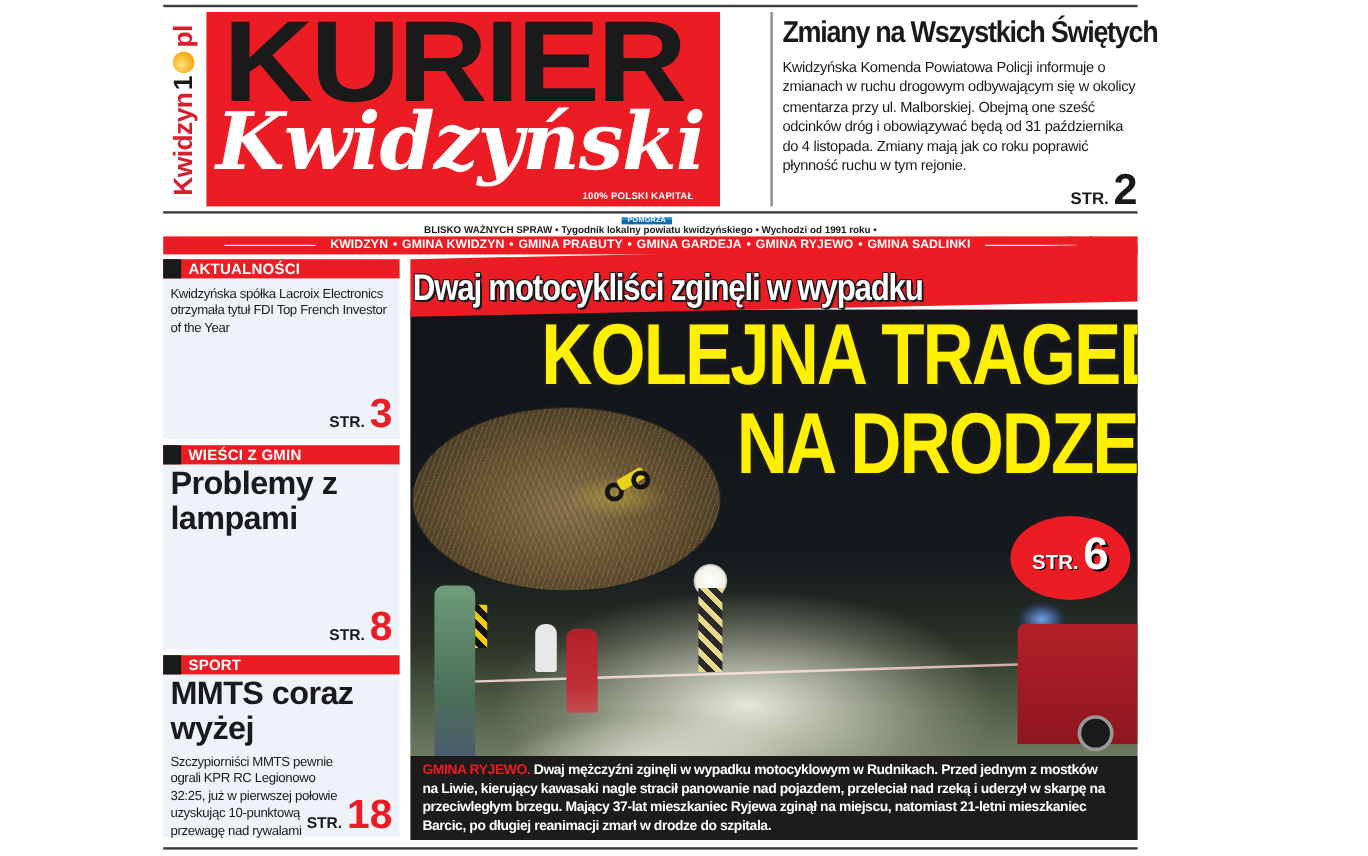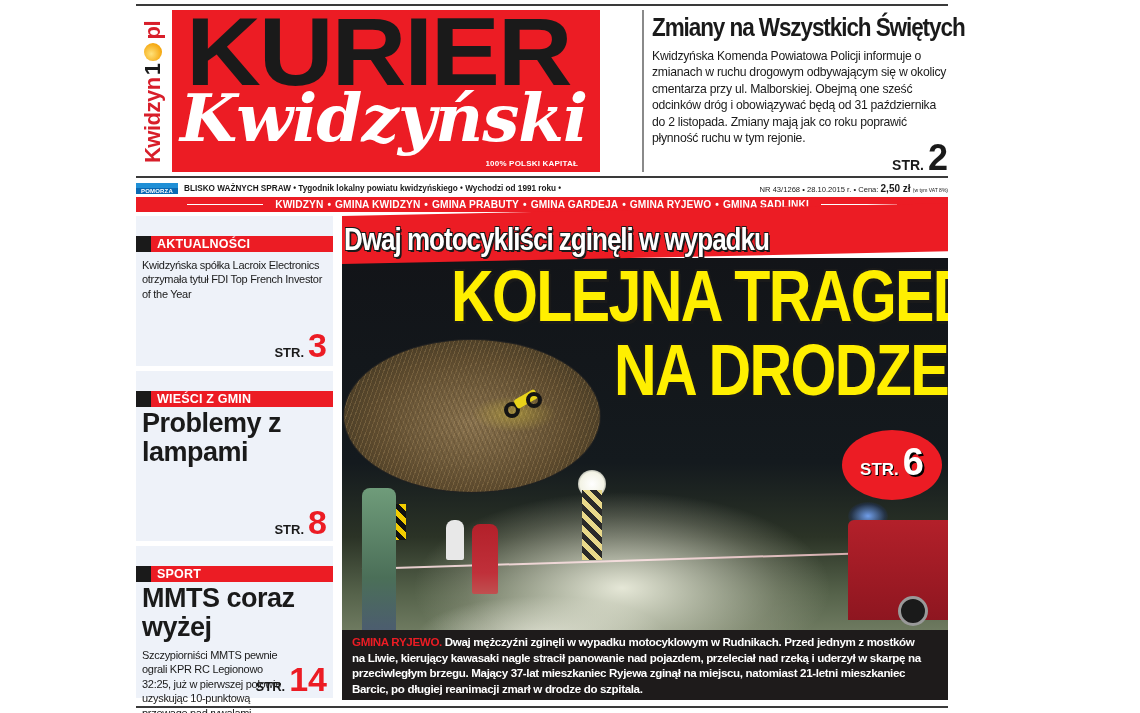--- a/index.html
+++ b/index.html
@@ -44,33 +44,33 @@
     .teaser-title {
       font-family: "Liberation Sans", sans-serif; font-weight: 700; font-size: 25px; line-height: 34px;
       letter-spacing: -1.2px; color: #1a1a1a; transform: scaleX(0.9); transform-origin: left; white-space: nowrap;
     }
     .teaser-body { font-size: 12.2px; line-height: 16.4px; color: #1a1a1a; letter-spacing: -0.25px; margin-top: 4px; width: 300px; }
     .teaser-str { position: absolute; right: 0; bottom: -6px; display: flex; align-items: baseline; gap: 4px; }
     .teaser-str .lbl { font-size: 14px; font-weight: 700; }
     .teaser-str .num { font-size: 36px; font-weight: 900; color: #1a1a1a; line-height: 40px; }
 
     
-    .infobar { position: absolute; left: 0; top: 177px; width: 812px; height: 14px; display: flex; align-items: center; font-size: 8.2px; font-weight: 700; color: #1a1a1a; }
+    .infobar { position: absolute; left: 0; top: 177px; width: 812px; height: 14px; display: flex; align-items: center; font-size: 8.2px; font-weight: 700; color: #1a1a1a; flex-direction: column; }
     .pomorza { width: 42px; height: 11px; background: linear-gradient(#1f8fd6 0 45%, #0a69b3 45% 100%); color: #ffffff; font-size: 6px; font-weight: 700; display: flex; align-items: flex-end; justify-content: center; margin-right: 6px; letter-spacing: 0.2px; }
     .infobar .right { margin-left: auto; font-weight: 400; font-size: 7.6px; }
     .infobar .right b { font-weight: 700; font-size: 10px; }
     .infobar .right small { font-size: 5px; }
 
     .regionbar { position: absolute; left: 0; top: 193px; width: 812px; height: 15px; background: #ec1c24; color: #ffffff; font-size: 10.2px; font-weight: 700; display: flex; align-items: center; justify-content: center; gap: 4px; letter-spacing: 0.1px; }
     .regionbar .line { width: 76px; height: 1px; background: #ffffff; margin: 0 8px; }
 
     
     .leftcol { position: absolute; left: 0; top: 212px; width: 197px; height: 484px; }
     .story { position: absolute; left: 0; width: 197px; background: #eef2f9; }
-    .section-tag { height: 16px; background: #ec1c24; display: flex; align-items: center; margin-top: 20px; }
+    .section-tag { height: 16px; background: #ec1c24; display: flex; align-items: center; }
     .section-tag .sq { width: 15px; height: 16px; background: #1a1a1a; }
     .section-tag .lbl { color: #ffffff; font-weight: 700; font-size: 12.5px; padding-left: 6px; letter-spacing: 0.2px; }
     .story-title { font-weight: 700; font-size: 27px; line-height: 29px; color: #1a1a1a; padding: 2px 0 0 6px; letter-spacing: -0.5px; }
     .story-body { font-size: 11px; line-height: 14.4px; color: #1a1a1a; padding: 6px 6px 0 6px; letter-spacing: -0.3px; }
     .story-str { position: absolute; right: 6px; display: flex; align-items: baseline; gap: 4px; }
     .story-str .lbl { font-size: 13px; font-weight: 700; }
     .story-str .num { font-size: 34px; line-height: 34px; font-weight: 900; color: #ec1c24; }
 
     
     .main { position: absolute; left: 206px; top: 212px; width: 606px; height: 484px; }
@@ -134,21 +134,21 @@
   </div>
 
   <div class="masthead">
     <div class="masthead-kurier">KURIER</div>
     <div class="masthead-kwidz">Kwidzyński</div>
     <div class="masthead-cap">100% POLSKI KAPITAŁ</div>
   </div>
 
   <div class="teaser">
     <div class="teaser-title">Zmiany na Wszystkich Świętych</div>
-    <div class="teaser-body">Kwidzyńska Komenda Powiatowa Policji informuje o zmianach w ruchu drogowym odbywającym się w okolicy cmentarza przy ul. Malborskiej. Obejmą one sześć odcinków dróg i obowiązywać będą od 31 października do 2 listopada. Zmiany mają jak co roku poprawić płynność ruchu w tym rejonie.</div>
+    <div class="teaser-body">Kwidzyńska Komenda Powiatowa Policji informuje o zmianach w ruchu drogowym odbywającym się w okolicy cmentarza przy ul. Malborskiej. Obejmą one sześć odcinków dróg i obowiązywać będą od 31 października do 4 listopada. Zmiany mają jak co roku poprawić płynność ruchu w tym rejonie.</div>
     <div class="teaser-str">
       <span class="lbl">STR.</span>
       <span class="num">2</span>
     </div>
   </div>
 
   <div class="rule" style="top:172px; width:812px;"></div>
 
   <div class="infobar">
     <span class="pomorza">POMORZA</span>
@@ -204,21 +204,21 @@
 
     <div class="story" style="top:330px; height:152px;">
       <div class="section-tag">
         <span class="sq"></span>
         <span class="lbl">SPORT</span>
       </div>
       <div class="story-title">MMTS coraz wyżej</div>
       <div class="story-body" style="width:160px;">Szczypiorniści MMTS pewnie ograli KPR RC Legionowo 32:25, już w pierwszej połowie uzyskując 10-punktową przewagę nad rywalami</div>
       <div class="story-str" style="bottom:2px;">
         <span class="lbl">STR.</span>
-        <span class="num">14</span>
+        <span class="num">18</span>
       </div>
     </div>
   </div>
 
   <div class="main">
     <div class="photo">
       <div class="tape"></div>
       <div class="sign" style="left:50px; top:246px;"></div>
       <div class="post-light"></div>
       <div class="post"></div>

